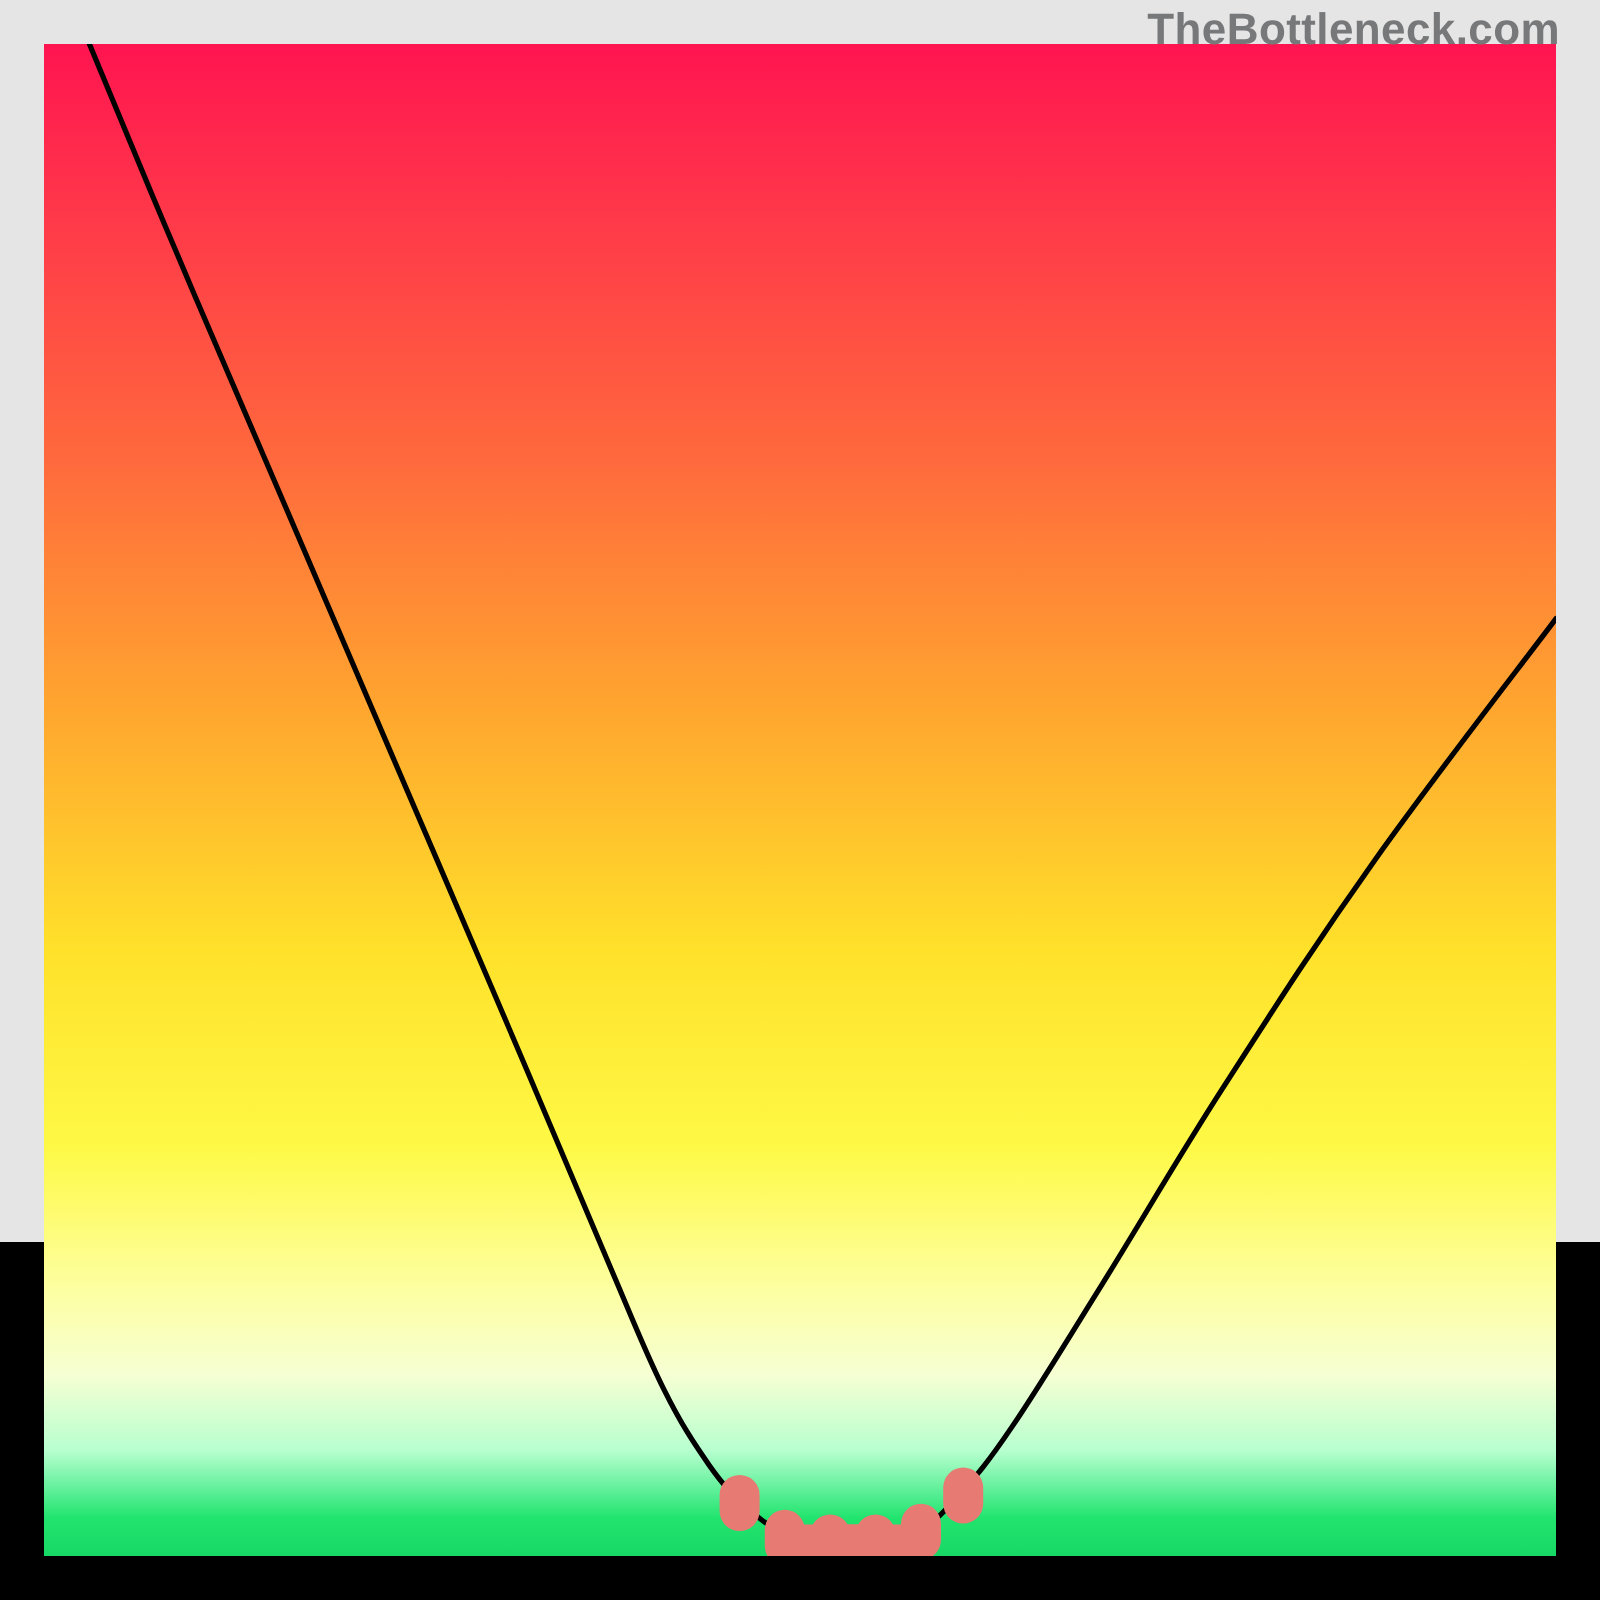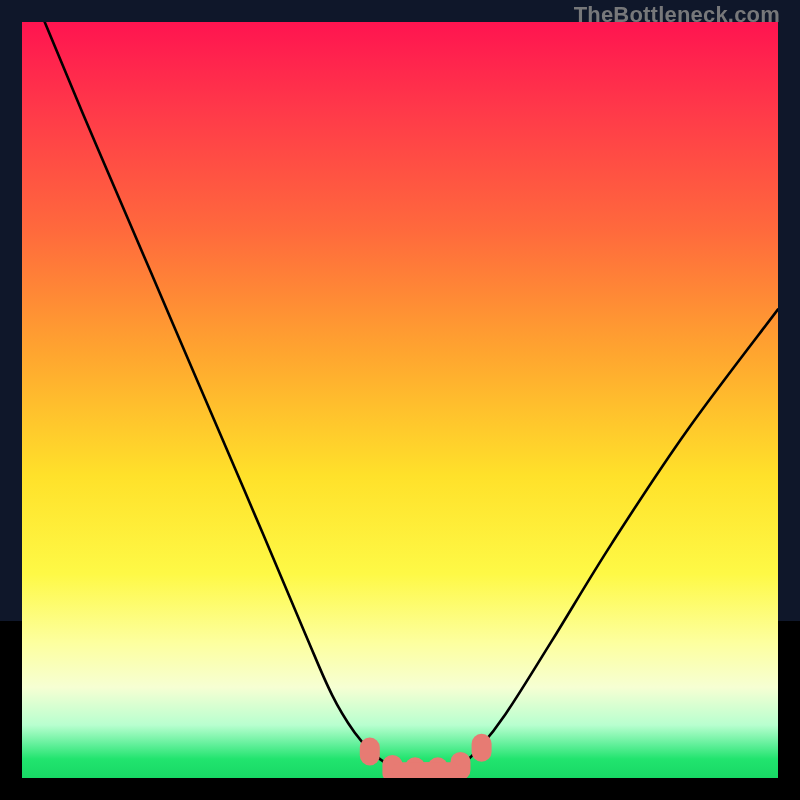--- a/index.html
+++ b/index.html
@@ -7,21 +7,21 @@
     padding: 0;
     width: 800px;
     height: 800px;
     background: #000;
     overflow: hidden;
   }
   .frame {
     position: relative;
     width: 800px;
     height: 621px;
-    background: #0f172a;
+    background: #e5e5e5;
   }
   .plot-area {
     position: absolute;
     left: 22px;
     top: 22px;
     width: 756px;
     height: 756px;
     overflow: hidden;
   }
   .gradient {

